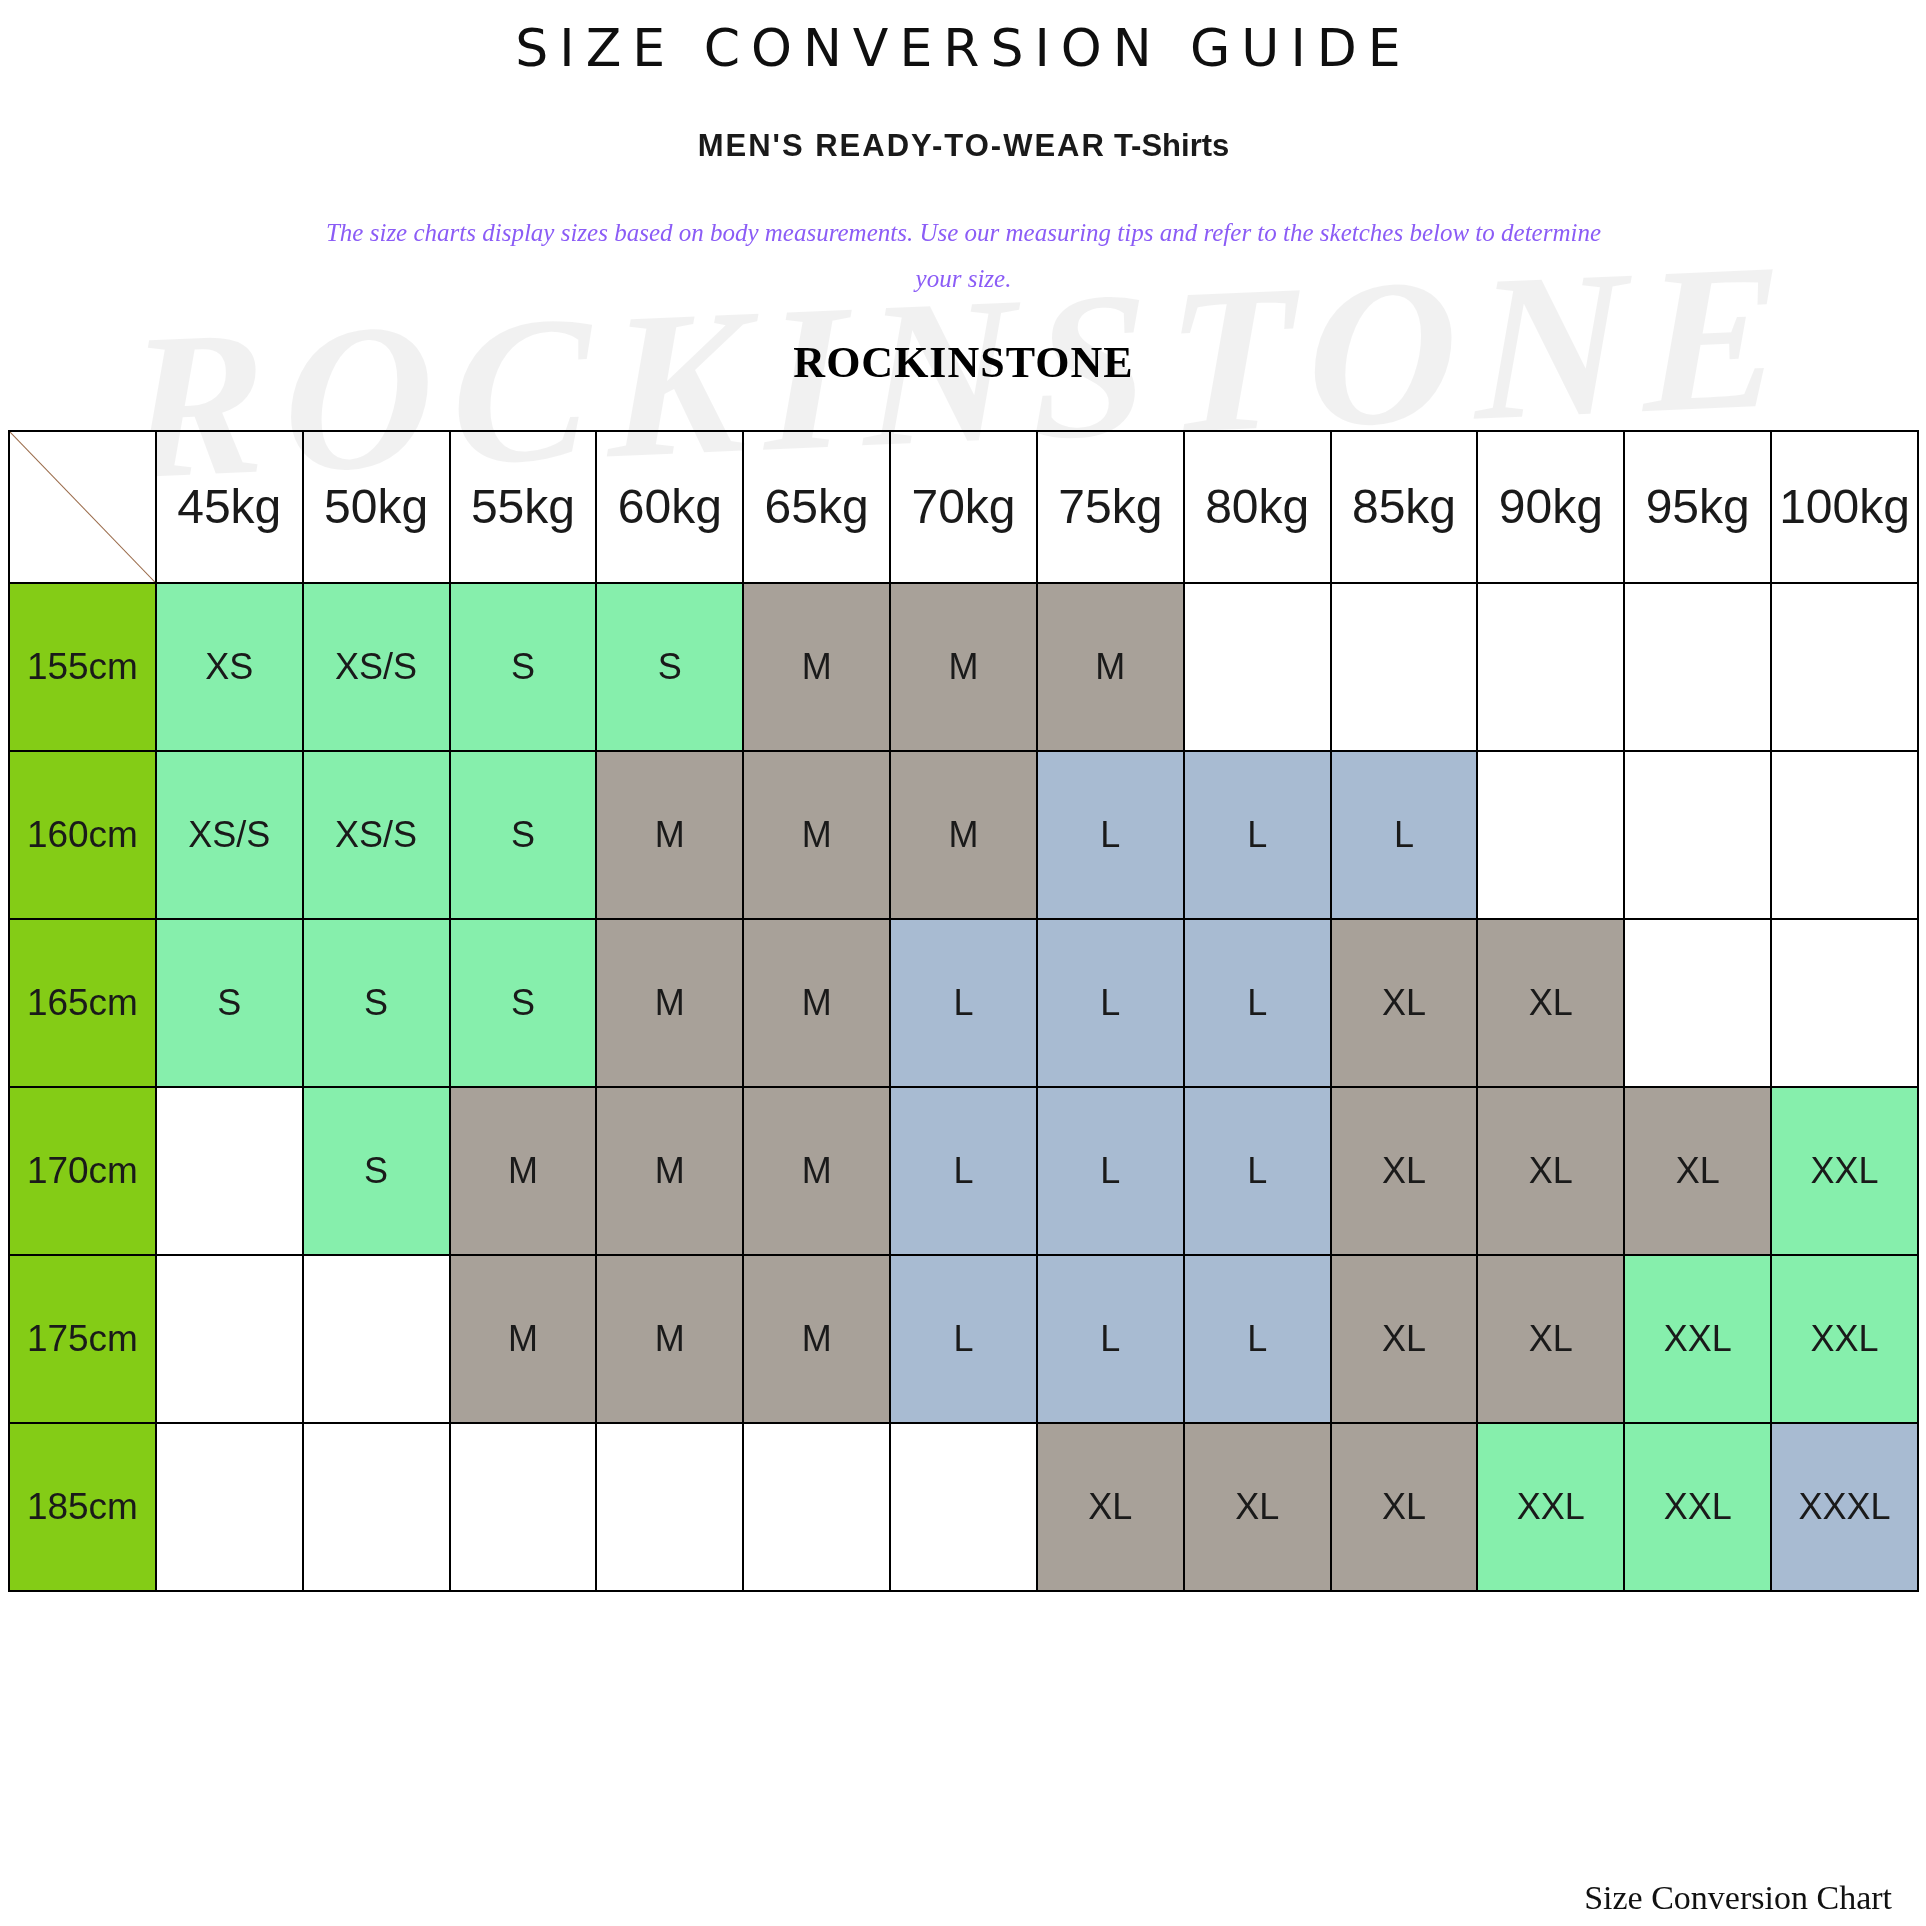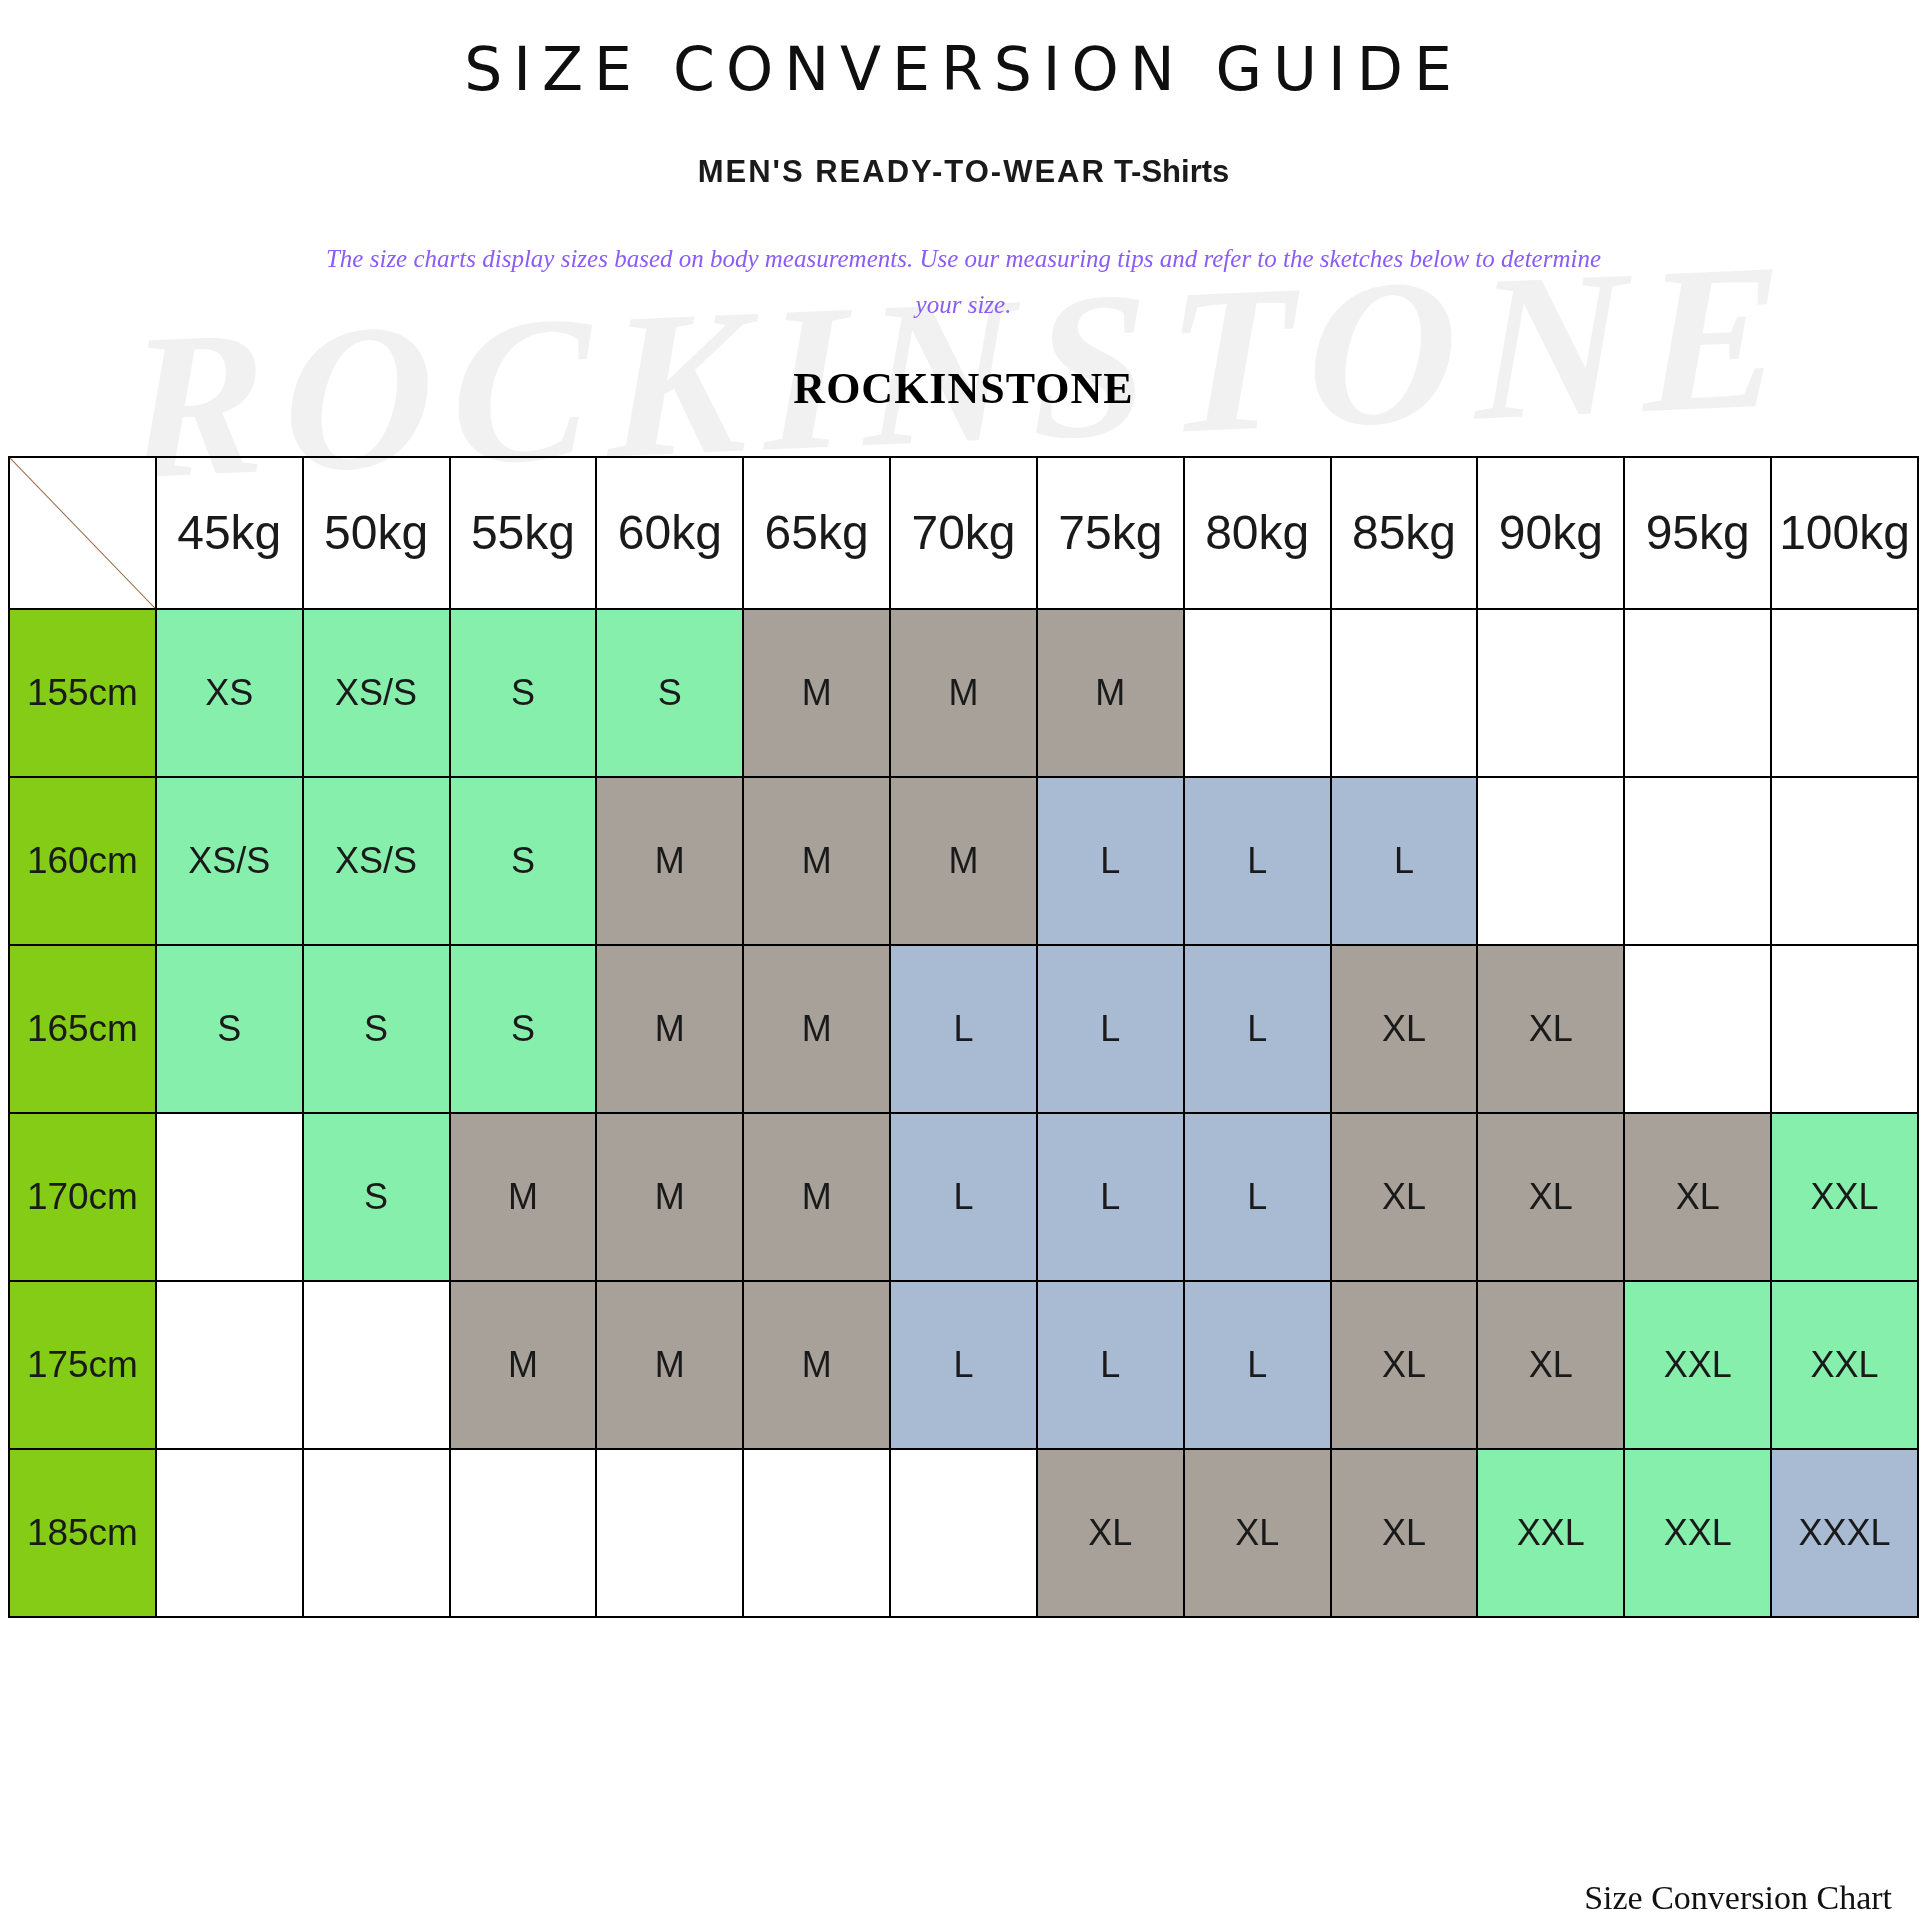--- a/index.html
+++ b/index.html
@@ -41,25 +41,25 @@
 
   
   #header {
     position: relative;
     z-index: 2;
     text-align: center;
     padding-top: 18px;
   }
   #main-title {
     font-family: "DejaVu Sans", sans-serif;
-    font-size: 60px;
+    font-size: 52px;
     font-weight: 500;
     letter-spacing: 11px;
     color: #0f0f0f;
-    margin: 16px;
+    margin: 0;
   }
   #subtitle-row {
     margin-top: 50px;
     font-size: 31px;
     font-weight: bold;
     letter-spacing: 1px;
   }
   #subtitle-primary { letter-spacing: 2px; }
   #subtitle-secondary { letter-spacing: 0px; margin-left: 8px; text-align: center; }
   #description {

